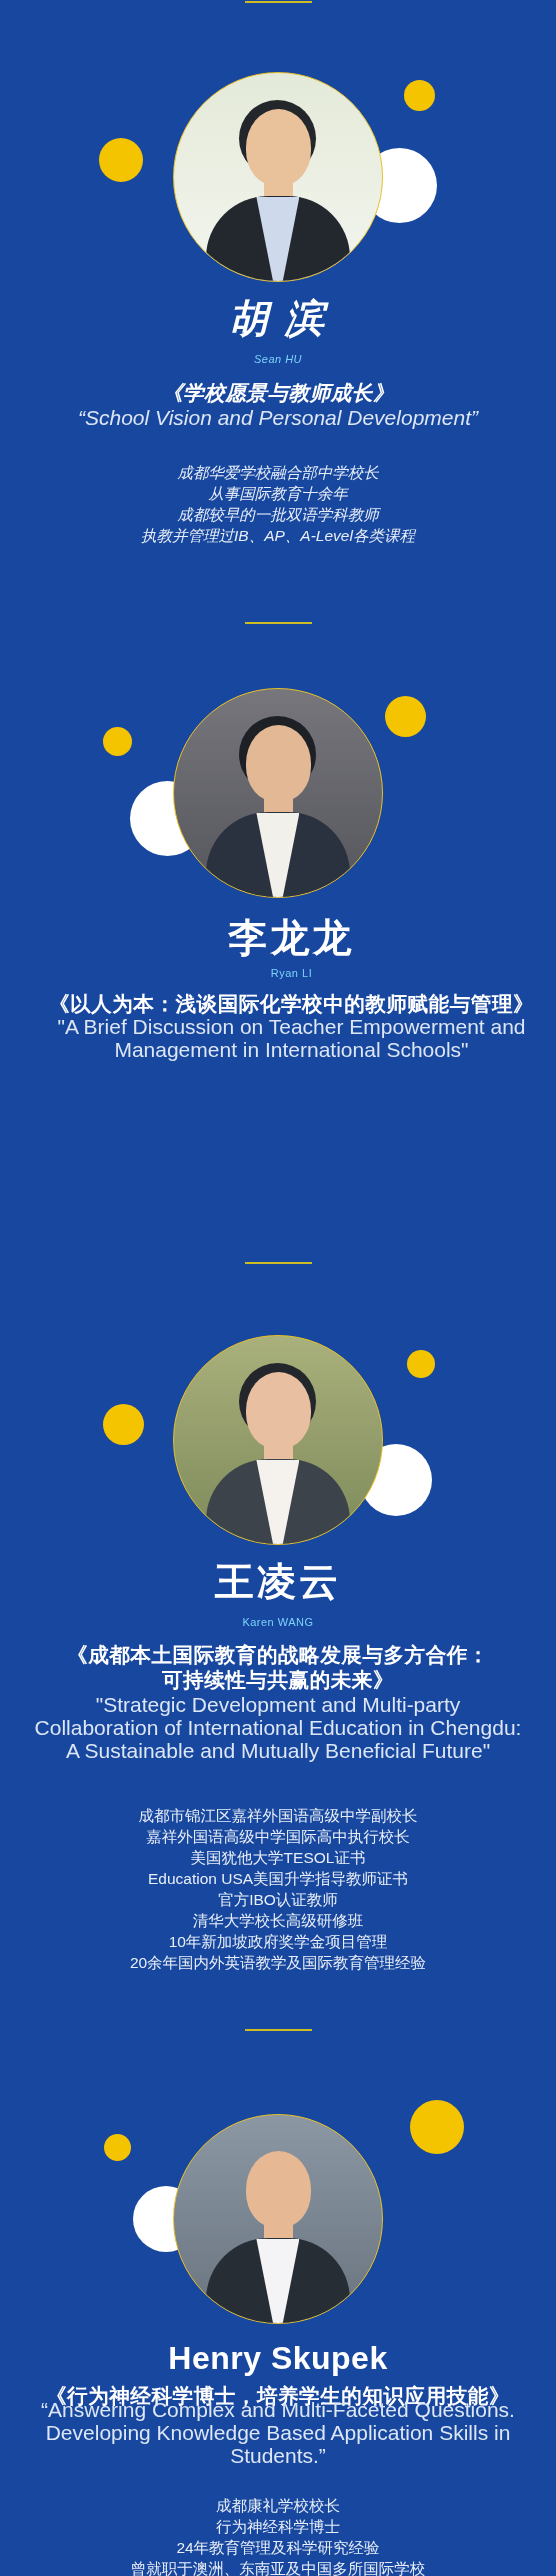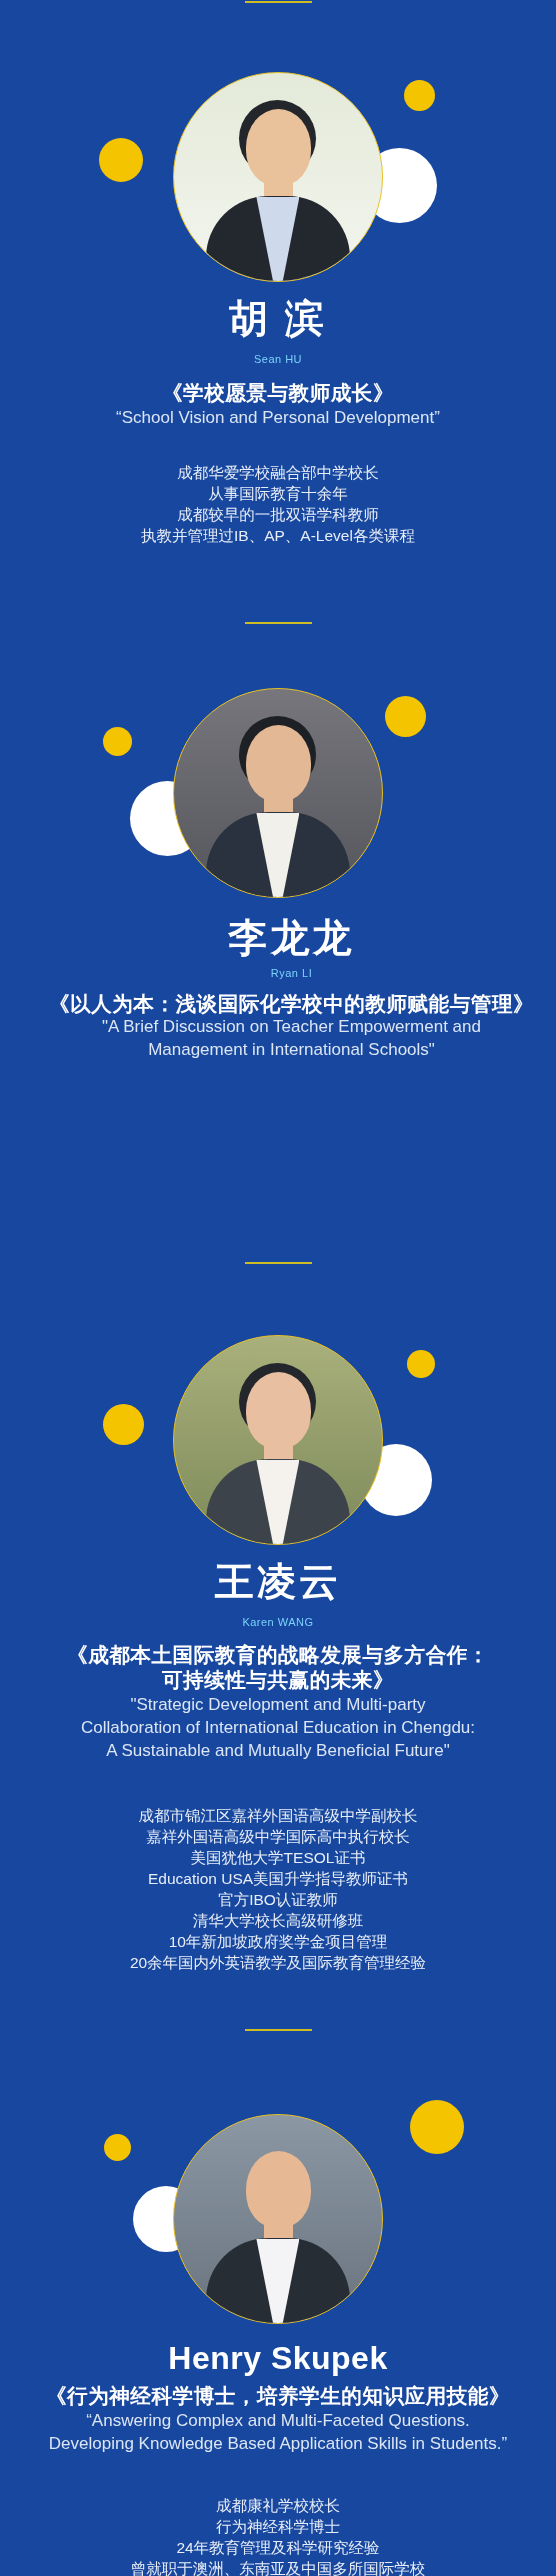--- a/index.html
+++ b/index.html
@@ -29,36 +29,36 @@
   .p-neck{position:absolute;left:50%;top:106px;width:29px;height:25px;margin-left:-14.4px;background:var(--skin);}
   .p-torso{position:absolute;left:50%;top:123px;width:144px;height:88px;margin-left:-72px;border-radius:62px 62px 0 0;background:var(--suit);}
   .p-shirt{position:absolute;left:50%;top:124px;width:43px;height:87px;margin-left:-21.6px;background:var(--shirt);clip-path:polygon(0 0,100% 0,60% 100%,40% 100%);}
   
   .txt{position:absolute;left:50%;transform:translate(-50%,-50%);width:526px;text-align:center;white-space:pre-line;z-index:3;}
   .name-cn{font-size:39px;font-weight:700;color:#ffffff;letter-spacing:3.1px;}
   .name-latin .name-cn{font-size:32px;letter-spacing:0.5px;}
   .name-en{font-size:11px;font-weight:400;color:#7dd3fc;letter-spacing:0.5px;}
   .name-en:empty{display:none;}
   .title-cn{font-size:20.6px;font-weight:700;color:#ffffff;line-height:25px;letter-spacing:0.5px;}
-  .title-en{font-size:17px;font-weight:400;color:#dce6f5;line-height:23px;}
+  .title-en{font-size:21px;font-weight:400;color:#dce6f5;line-height:23px;}
   .bio{font-size:15.5px;font-weight:400;color:#e8eef9;line-height:21px;}
   
   .divider{position:absolute;left:245px;width:67px;height:2.1px;background:#cdbd22;z-index:4;}
 </style>
 </head>
 <body>
 
 <div id="page">
 
   <div class="divider" style="top:1px;"></div>
   <div class="divider" style="top:622px;"></div>
   <div class="divider" style="top:1262px;"></div>
   <div class="divider" style="top:2029px;"></div>
 
-  <section class="speaker" style="top:0;height:623px;">
+  <section class="speaker" style="top:0;height:623px;font-style:italic;">
     <div class="decor yellow" style="left:99px;top:138px;width:44px;height:44px;"></div>
     <div class="decor yellow" style="left:404px;top:80px;width:31px;height:31px;"></div>
     <div class="decor white" style="left:362px;top:148px;width:75px;height:75px;"></div>
     <div class="photo-wrap" style="left:173px;top:72px;">
       <div class="photo" style="--bg1:#e4ead9;--bg2:#f3f5ee;--hair:#23272b;--skin:#e9c29c;--suit:#23282e;--shirt:#cfd9ec">
         <span class="p-hair"></span>
         <span class="p-head"></span>
         <span class="p-neck"></span>
         <span class="p-torso"></span>
         <span class="p-shirt"></span>

